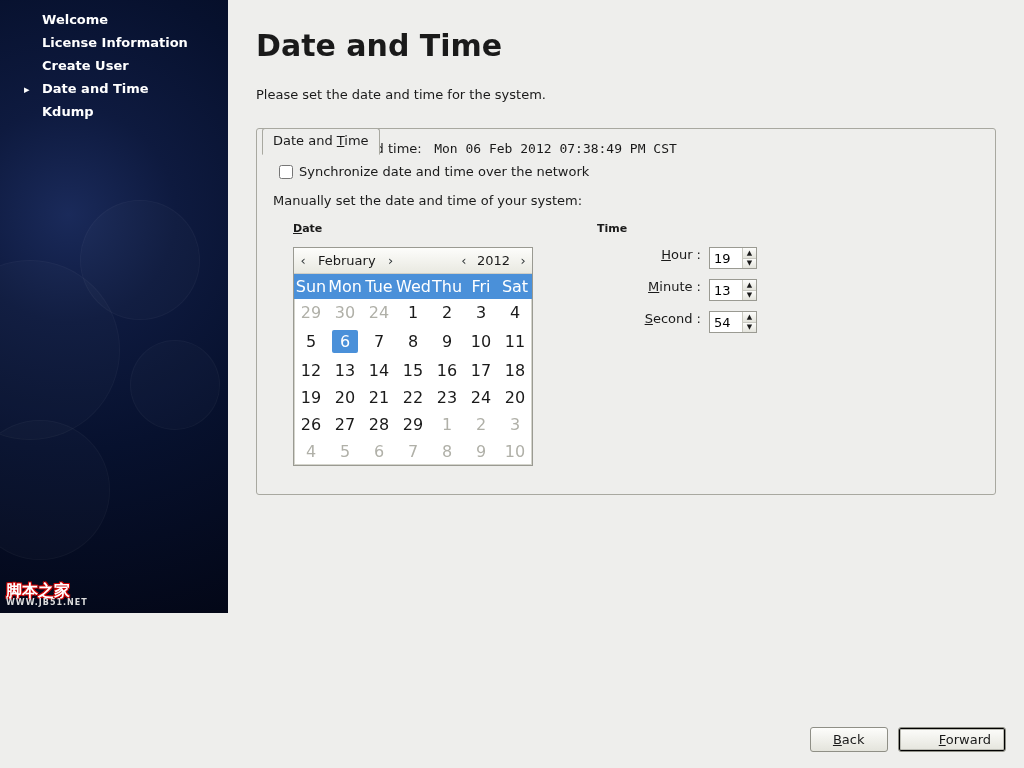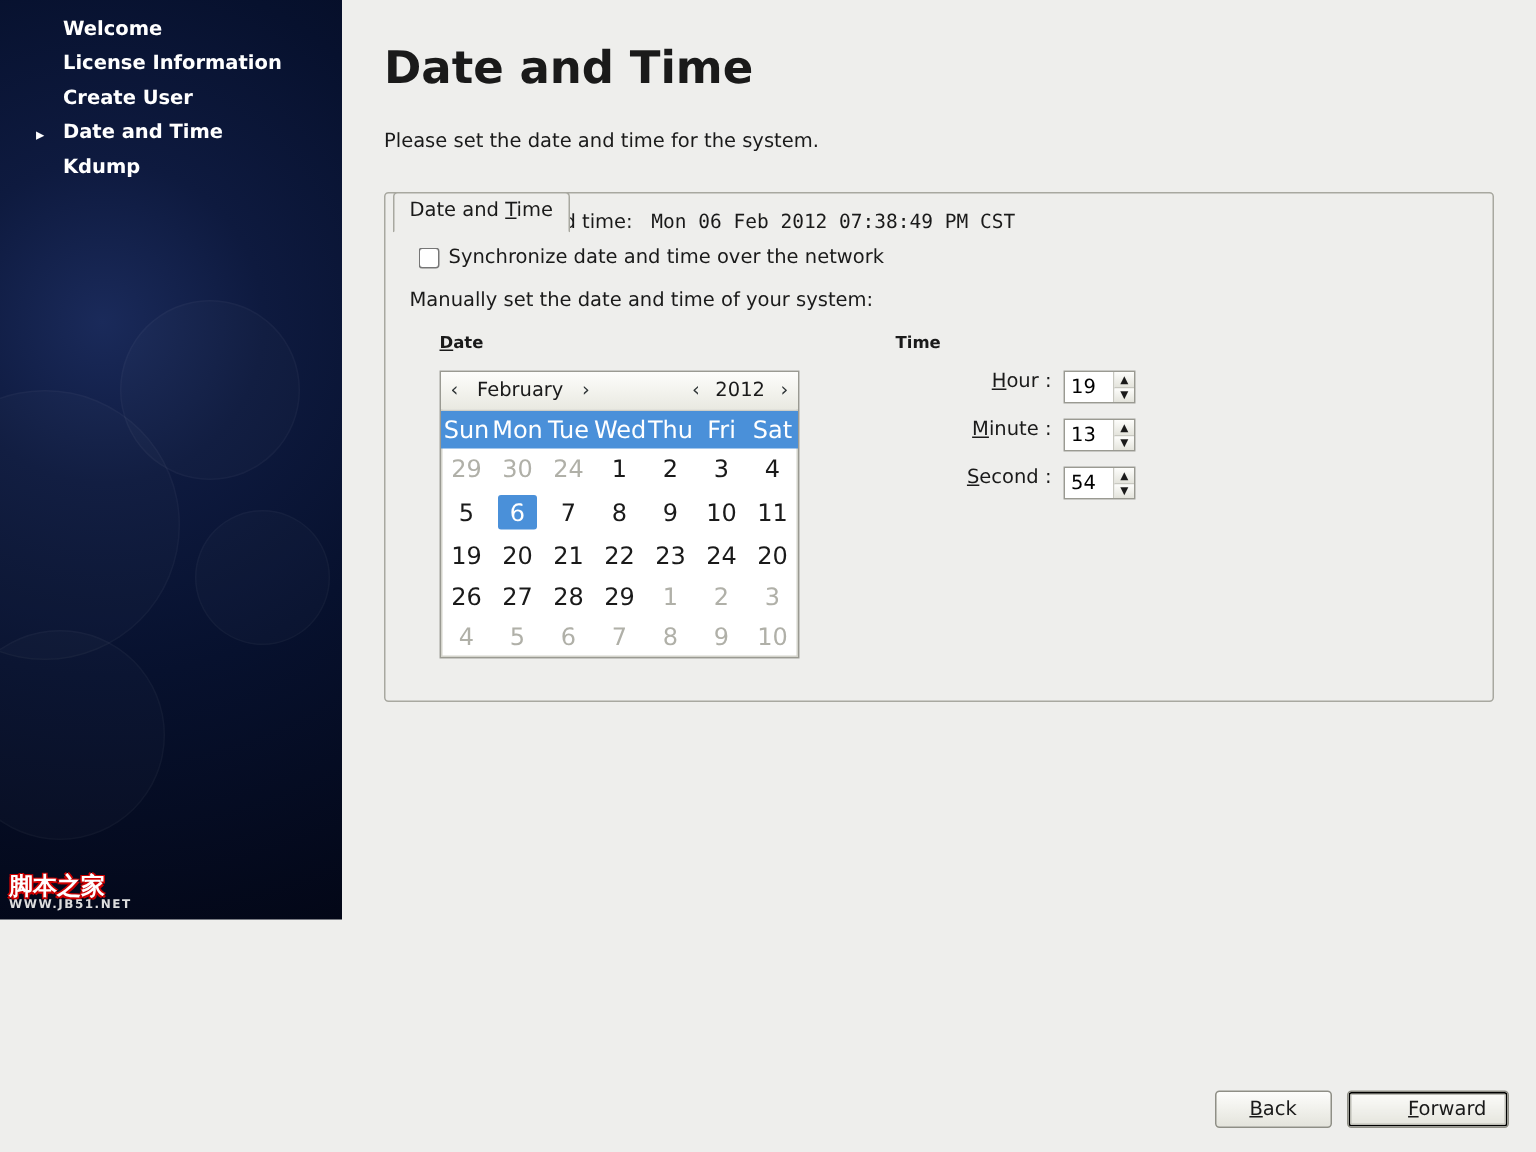--- a/index.html
+++ b/index.html
@@ -162,20 +162,29 @@
                   <tr>
                     <td>5</td>
                     <td class="sel"><span>6</span></td>
                     <td>7</td>
                     <td>8</td>
                     <td>9</td>
                     <td>10</td>
                     <td>11</td>
                   </tr>
                   <tr>
+                    <td>12</td>
+                    <td>13</td>
+                    <td>14</td>
+                    <td>15</td>
+                    <td>16</td>
+                    <td>17</td>
+                    <td>18</td>
+                  </tr>
+                  <tr>
                     <td>19</td>
                     <td>20</td>
                     <td>21</td>
                     <td>22</td>
                     <td>23</td>
                     <td>24</td>
                     <td>20</td>
                   </tr>
                   <tr>
                     <td>26</td>

